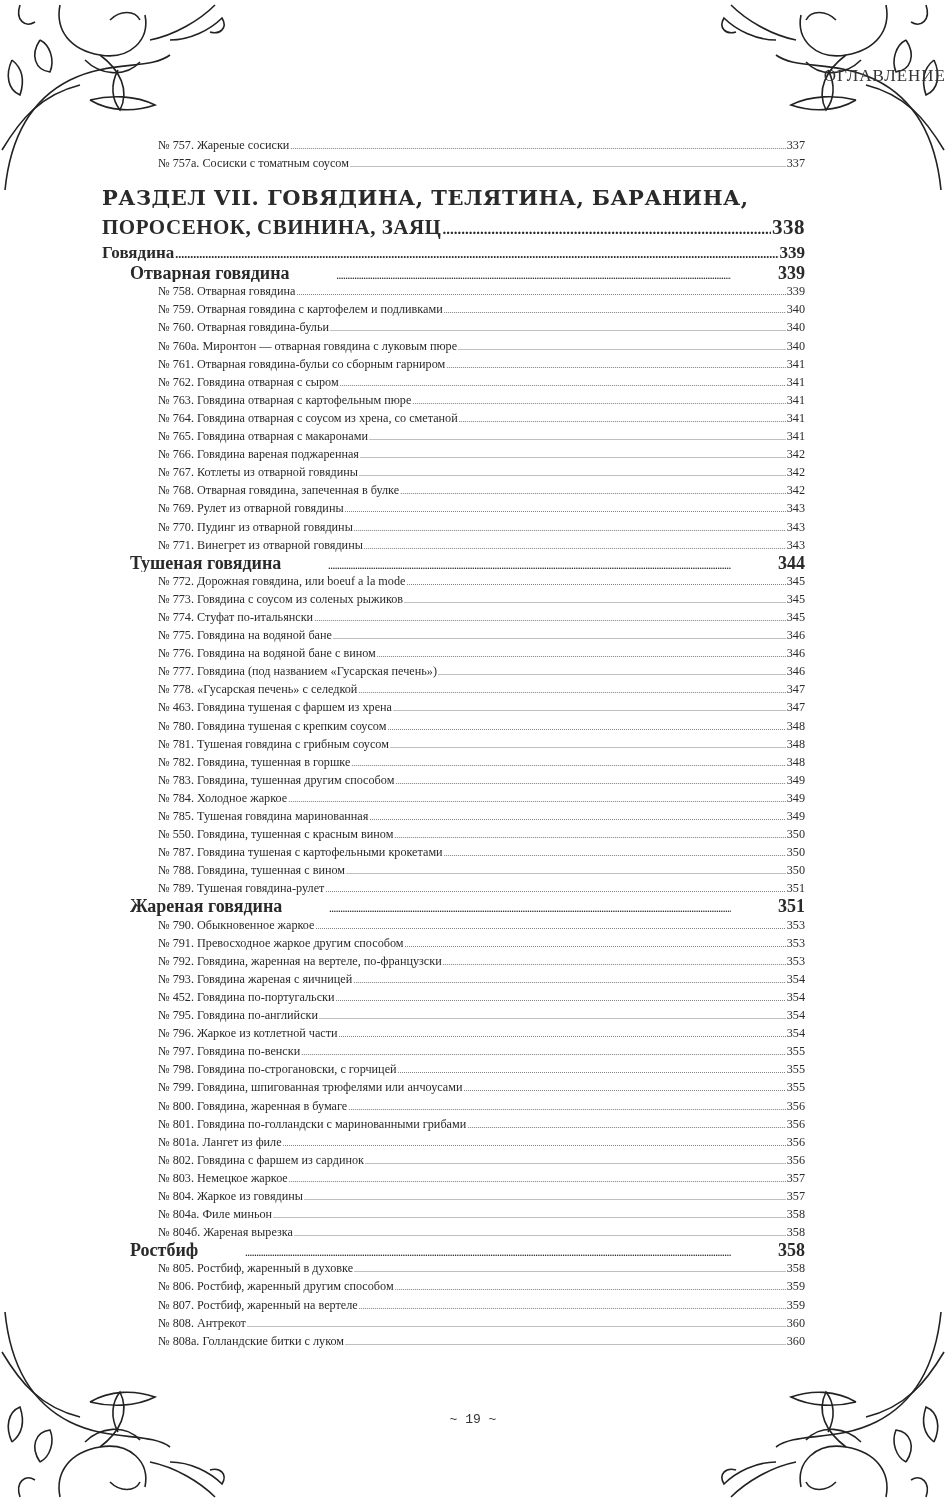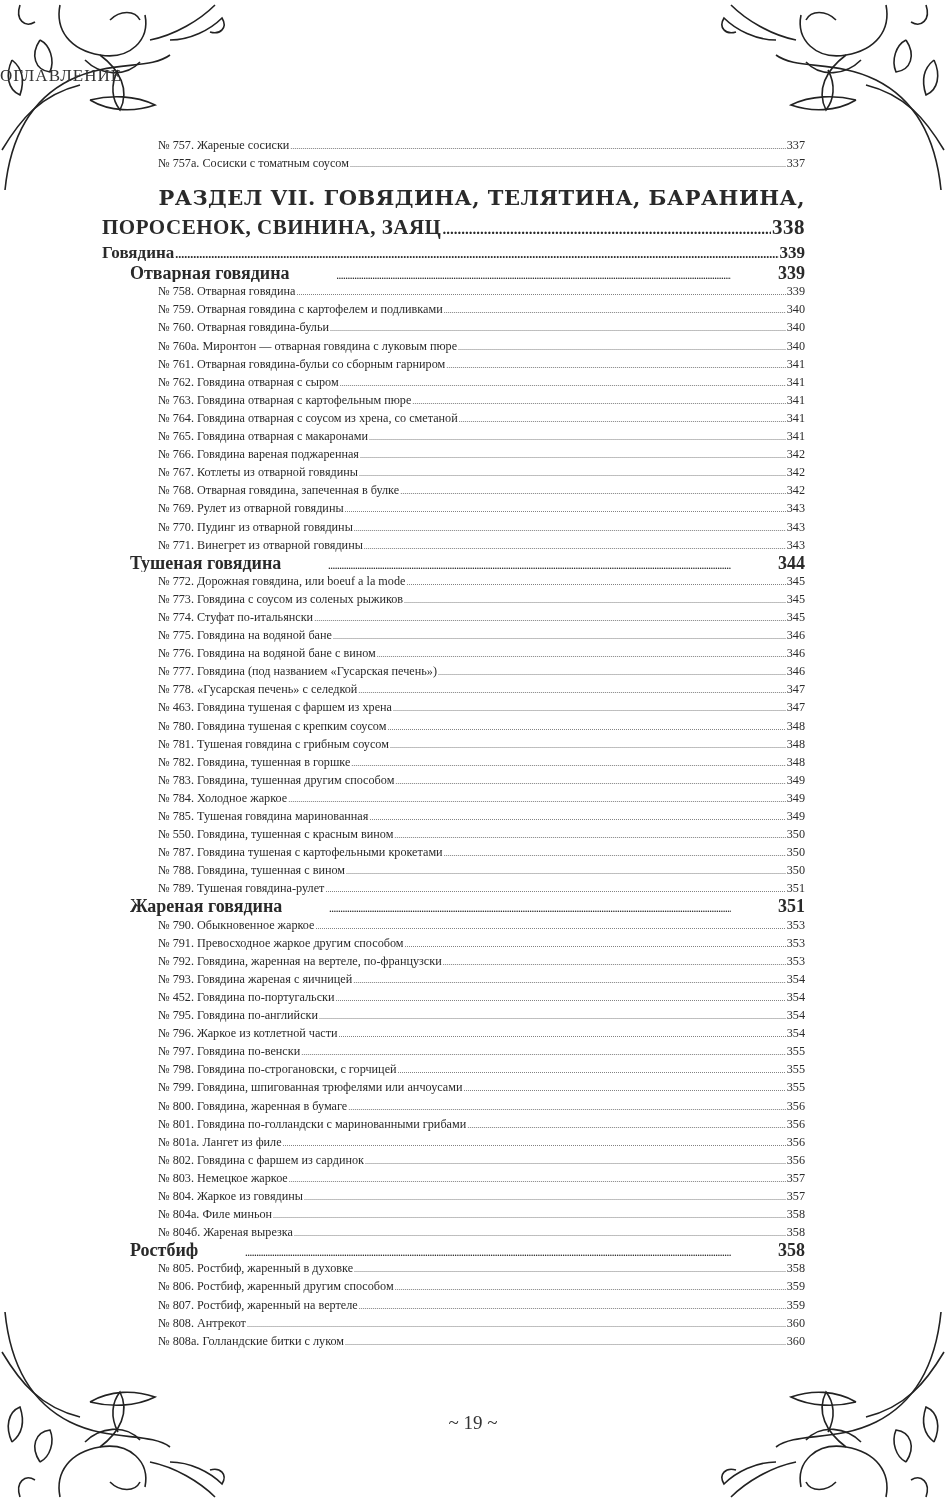--- a/index.html
+++ b/index.html
@@ -8,48 +8,48 @@
       font-family: "DejaVu Serif", "Liberation Serif", serif;
       color: #2a2a2a;
     }
     .ornament { position: absolute; width: 260px; height: 200px; }
     .ornament svg { width: 100%; height: 100%; }
     .orn-tl { left: 0; top: 0; }
     .orn-tr { right: 0; top: 0; transform: scaleX(-1); }
     .orn-bl { left: 0; bottom: 0; transform: scaleY(-1); }
     .orn-br { right: 0; bottom: 0; transform: scale(-1,-1); }
     .running-head {
-      position: absolute; top: 66px; left: 0; width: 946px; text-align: left;
+      position: absolute; top: 66px; left: 0; width: 946px; text-align: right;
       font-family: "Liberation Serif", serif; font-size: 17px; letter-spacing: 1px; color: #333;
     }
     .toc { position: absolute; left: 102px; top: 136px; width: 703px; }
     .row {
       display: flex; align-items: baseline; white-space: nowrap; overflow: hidden;
       font-family: "Liberation Serif", serif;
     }
     .row .t { flex: 0 0 auto; }
     .row .d { flex: 1 1 auto; overflow: hidden; margin: 0 1px; }
     .row .d::after {
       content: "....................................................................................................................................................................................................................................................................................................................................................";
       letter-spacing: 0;
     }
     .row .p { flex: 0 0 auto; }
     .entry { font-size: 12.2px; height: 18.1px; line-height: 18.1px; padding-left: 56px; }
     .entry .d { font-size: 8px; }
     .sub { font-size: 18px; font-weight: bold; height: 18.1px; line-height: 18.1px; padding-left: 28px; gap: 46px; }
     .sub .d { font-size: 9px; }
     .cat { font-size: 17px; font-weight: bold; height: 22px; line-height: 22px; }
     .cat .d { font-size: 12px; }
-    .section { margin-top: 12px; font-size: 21px; font-weight: bold; letter-spacing: 0.5px; text-align: right; }
+    .section { margin-top: 12px; font-size: 21px; font-weight: bold; letter-spacing: 0.5px; }
     .section .line1 { height: 28px; line-height: 28px; }
     .section .row { height: 30px; line-height: 30px; font-size: 21px; }
     .section .row .d { font-size: 15px; }
     .folio {
       position: absolute; top: 1412px; left: 0; width: 946px; text-align: center;
-      font-family: Liberation Serif, serif; font-size: 19px; color: #333;
+      font-family: Liberation Mono, monospace; font-size: 13px; color: #333;
     }
   </style>
 </head>
 <body>
 
 <div class="ornament orn-tl">
   <svg viewBox="0 0 260 200">
     <g fill="none" stroke="#222" stroke-width="1.6">
       <path d="M5 190 C 10 140, 30 100, 70 80 C 110 60, 150 70, 170 55"></path>
       <path d="M2 150 C 20 120, 40 95, 80 85"></path>

